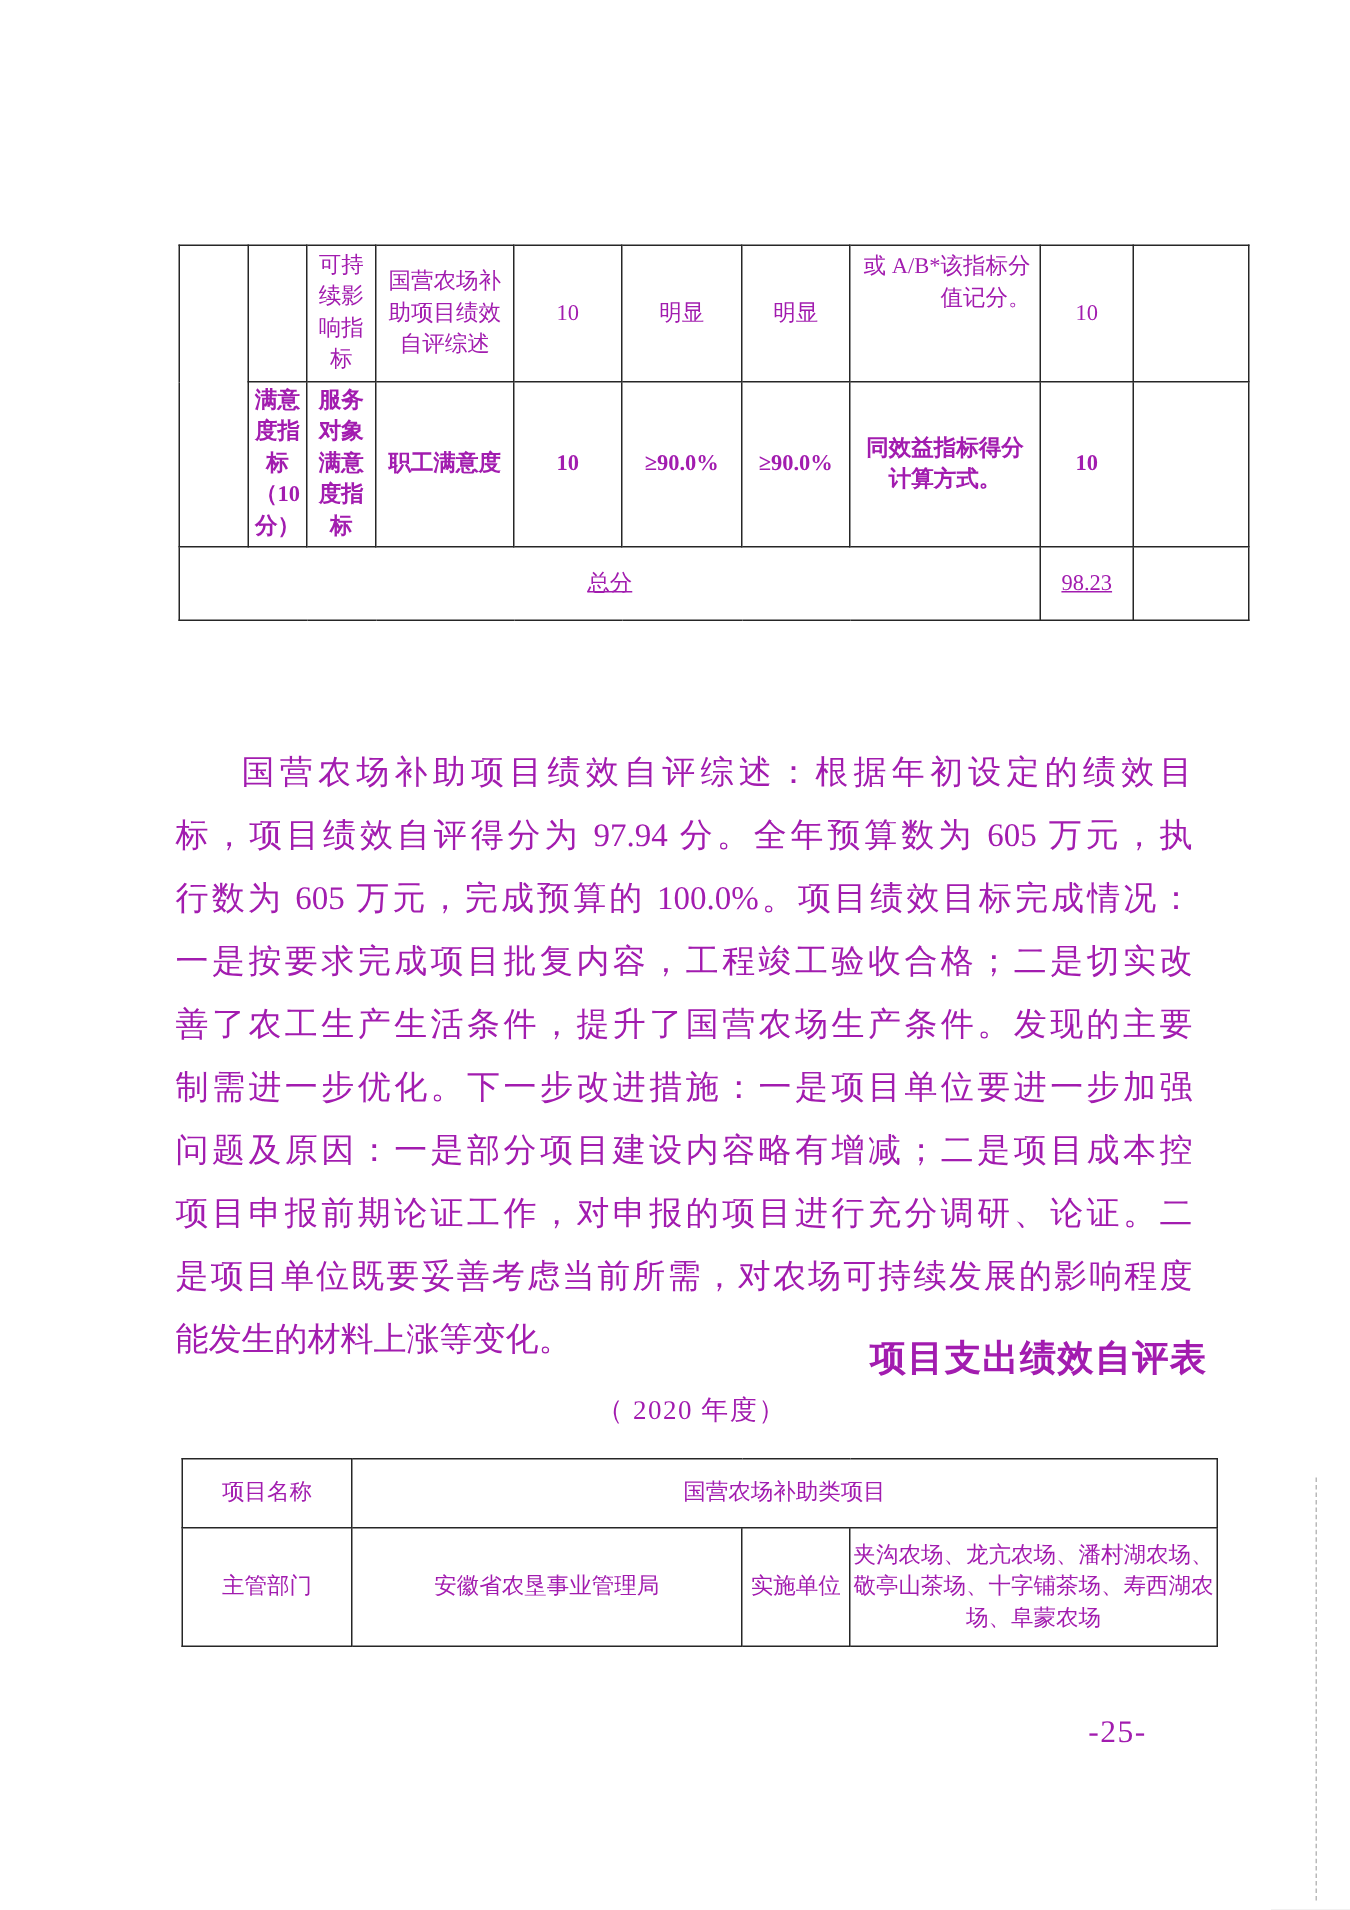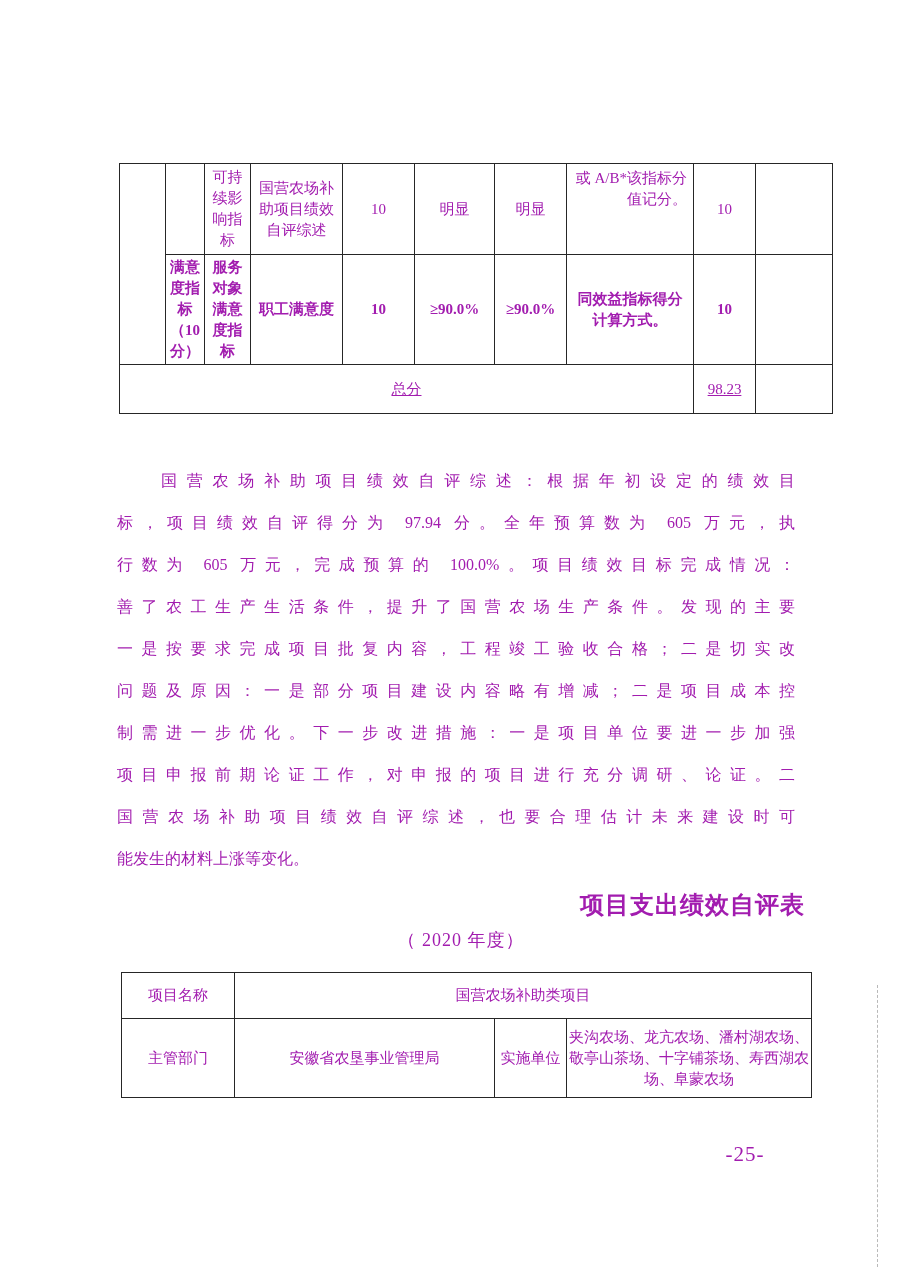--- a/index.html
+++ b/index.html
@@ -63,23 +63,23 @@
   #bottom-table col.b3 { width: 72px; }
   #bottom-table col.b4 { width: 245px; }
   #bottom-table tr.br1 { height: 46px; }
   #bottom-table tr.br2 { height: 79px; }
   #bottom-table td.farms { padding: 1px 0; }
 
   
   .summary {
     position: absolute;
     left: 117px;
-    top: 460px;
+    top: 494px;
     width: 678px;
-    font-size: 16px;
+    font-size: 22px;
   }
   .summary .line {
     height: 42px;
     line-height: 42px;
     text-align: justify;
     text-align-last: justify;
     white-space: nowrap;
   }
   .summary .line.first { padding-left: 44px; width: 634px; }
   .summary .line.last  { text-align-last: left; }
@@ -175,26 +175,26 @@
       <td>98.23</td>
       <td></td>
     </tr>
   </tbody>
     </table>
 
   <div class="summary">
     <div class="line first">国营农场补助项目绩效自评综述：根据年初设定的绩效目</div>
     <div class="line">标，项目绩效自评得分为 97.94 分。全年预算数为 605 万元，执</div>
     <div class="line">行数为 605 万元，完成预算的 100.0%。项目绩效目标完成情况：</div>
+    <div class="line">一是按要求完成项目批复内容，工程竣工验收合格；二是切实改</div>
     <div class="line">善了农工生产生活条件，提升了国营农场生产条件。发现的主要</div>
-    <div class="line">一是按要求完成项目批复内容，工程竣工验收合格；二是切实改</div>
+    <div class="line">制需进一步优化。下一步改进措施：一是项目单位要进一步加强</div>
     <div class="line">问题及原因：一是部分项目建设内容略有增减；二是项目成本控</div>
-    <div class="line">制需进一步优化。下一步改进措施：一是项目单位要进一步加强</div>
     <div class="line">项目申报前期论证工作，对申报的项目进行充分调研、论证。二</div>
-    <div class="line">国营农场补助项目绩效自评综述，也要合理估计未来建设时可</div>
+    <div class="line">是项目单位既要妥善考虑当前所需，对农场可持续发展的影响程度</div>
     <div class="line last">能发生的材料上涨等变化。</div>
   </div>
 
   <div class="form-title">项目支出绩效自评表</div>
   <div class="form-subtitle">（ 2020 年度）</div>
 
   <table id="bottom-table">
     <colgroup>
       <col class="b1">
         <col class="b2">

